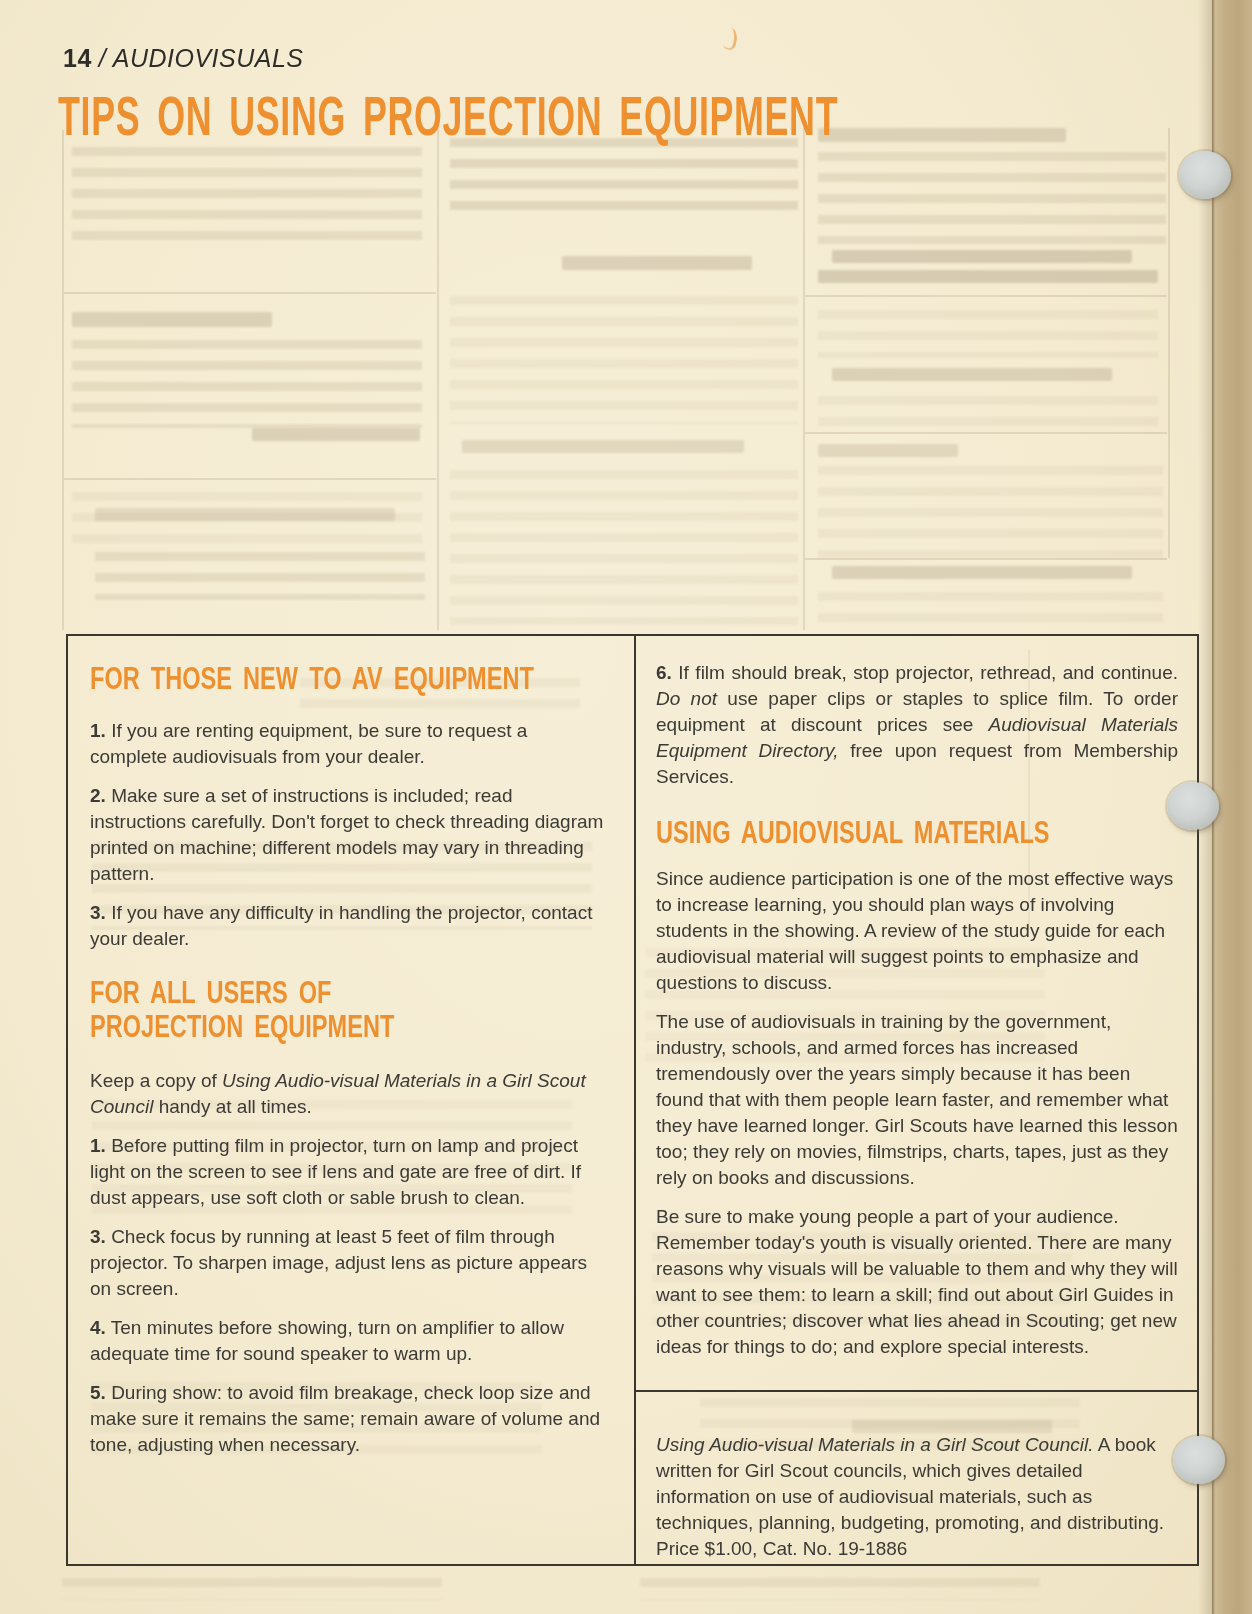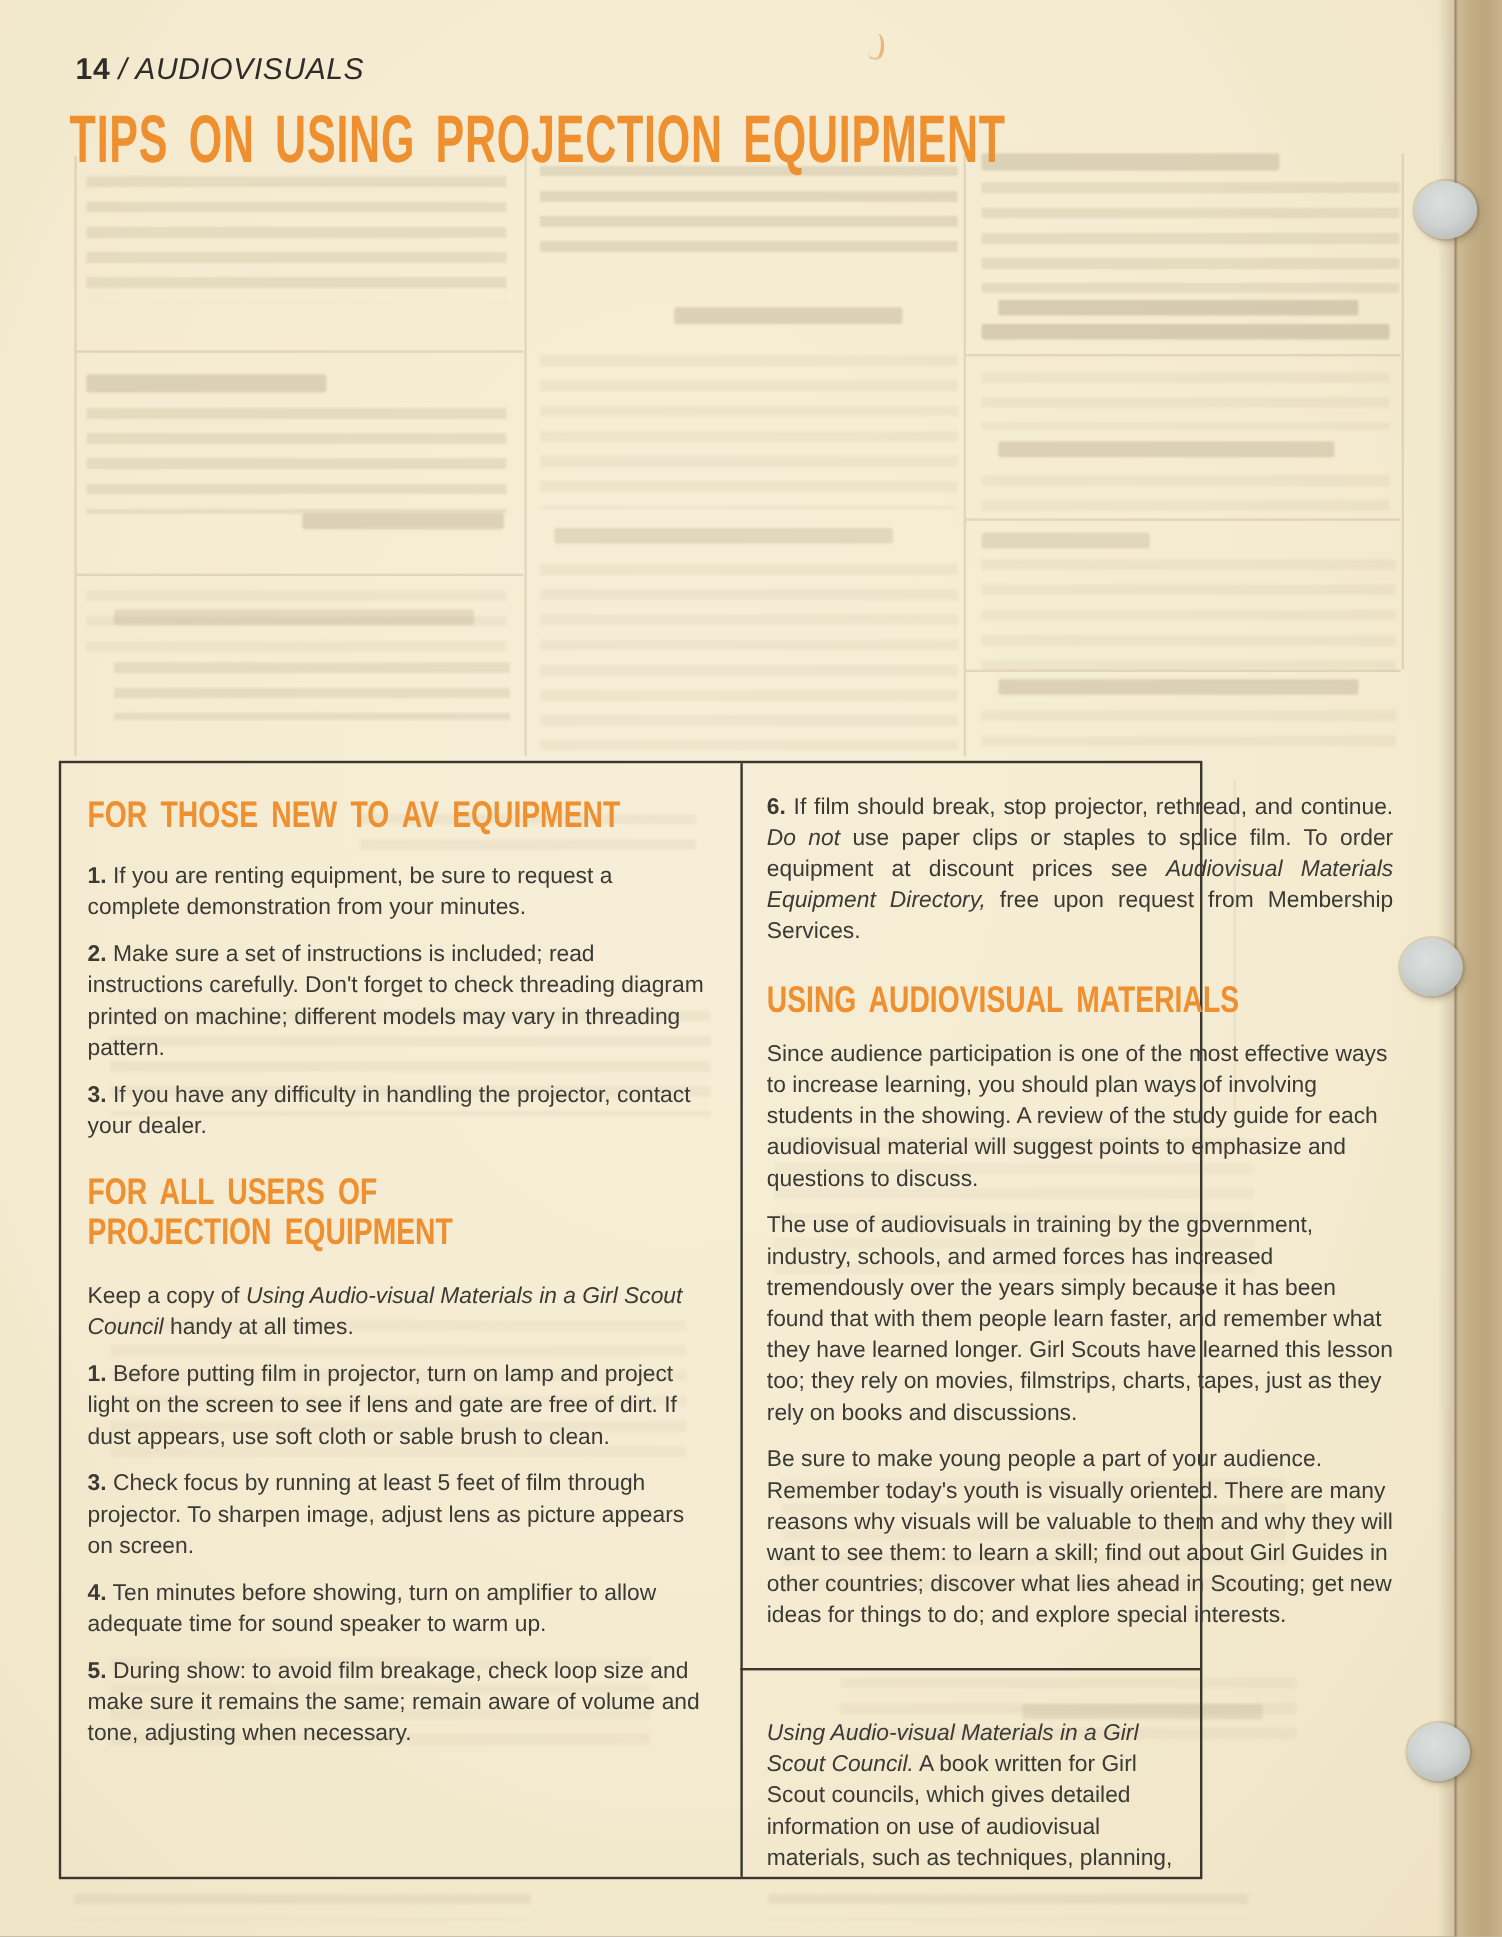--- a/index.html
+++ b/index.html
@@ -27,21 +27,21 @@
   .edge{position:absolute;top:0;right:0;width:40px;height:100%;z-index:40;
     background:linear-gradient(to right,#8f7c59 0,#cdbb96 8%,#c2ad85 35%,#bca67e 65%,#c9b48d 100%);}
   
   .hdr{position:absolute;left:63px;top:44px;z-index:10;font-size:25px;color:#2e2d29;}
   .hdr .n{font-weight:bold;font-style:normal;letter-spacing:.5px;}
   .hdr .s{font-style:italic;font-weight:normal;letter-spacing:.5px;}
   h1.title{position:absolute;left:58px;top:86px;margin:0;z-index:10;white-space:nowrap;
     color:#ee9030;font-weight:bold;font-size:56px;line-height:60px;letter-spacing:1px;word-spacing:10px;}
   h1.title .sc{display:inline-block;transform:scaleX(.64);transform-origin:0 50%;}
   
-  .box{position:absolute;left:49px;top:634px;width:953px;height:932px;z-index:10;
+  .box{position:absolute;left:66px;top:634px;width:1133px;height:932px;z-index:10;
     border:2px solid #39372e;box-sizing:border-box;}
   .col{position:absolute;top:0;box-sizing:border-box;overflow:hidden;}
   .col-left{left:0;width:566px;height:100%;padding:28px 30px 0 22px;}
   .col-right{left:566px;right:0;width:563px;height:754px;padding:24px 18px 0 20px;
     border-left:2px solid #39372e;}
   .footnote{position:absolute;left:566px;right:0;top:754px;bottom:0;box-sizing:border-box;
     border-left:2px solid #39372e;border-top:2px solid #39372e;padding:40px 18px 0 20px;overflow:hidden;}
   h2.sect{margin:0 0 24px 0;color:#ee9030;font-weight:bold;font-size:31px;line-height:30px;white-space:nowrap;}
   h2.sect .sc{display:inline-block;transform:scaleX(.76);transform-origin:0 50%;letter-spacing:0;word-spacing:6px;}
   h2.sect2{margin:24px 0 24px 0;color:#ee9030;font-weight:bold;font-size:31px;line-height:34px;text-decoration:underline;}
@@ -125,21 +125,21 @@
   <h1 class="title">
     <span class="sc">TIPS ON USING PROJECTION EQUIPMENT</span>
   </h1>
 
   <div class="box">
 
     <div class="col col-left">
       <h2 class="sect">
         <span class="sc">FOR THOSE NEW TO AV EQUIPMENT</span>
       </h2>
-      <p><span class="bd">1.</span><span> If you are renting equipment, be sure to request a complete demonstration from your minutes.</span></p>
+      <p><span class="bd">1.</span><span> If you are renting equipment, be sure to request a complete audiovisuals from your dealer.</span></p>
       <p><span class="bd">2.</span><span> Make sure a set of instructions is included; read instructions carefully. Don't forget to check threading diagram printed on machine; different models may vary in threading pattern.</span></p>
       <p><span class="bd">3.</span><span> If you have any difficulty in handling the projector, contact your dealer.</span></p>
 
       <h2 class="sect2">
         <span class="sc">FOR ALL USERS OF</span><br>
         <span class="sc">PROJECTION EQUIPMENT</span>
       </h2>
       <p><span>Keep a copy of </span><span class="it">Using Audio-visual Materials in a Girl Scout Council</span><span> handy at all times.</span></p>
       <p><span class="bd">1.</span><span> Before putting film in projector, turn on lamp and project light on the screen to see if lens and gate are free of dirt. If dust appears, use soft cloth or sable brush to clean.</span></p>
       <p><span class="bd">3.</span><span> Check focus by running at least 5 feet of film through projector. To sharpen image, adjust lens as picture appears on screen.</span></p>

